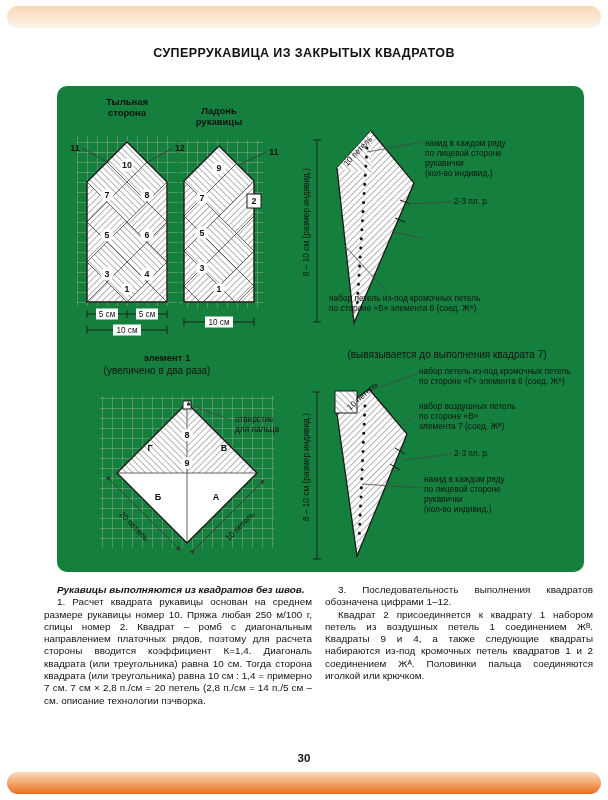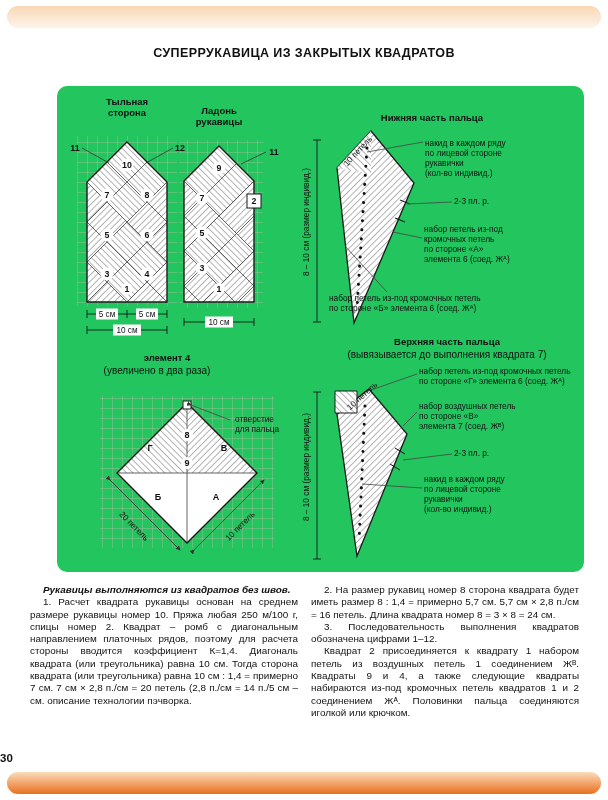--- a/index.html
+++ b/index.html
@@ -1,30 +1,30 @@
 <!DOCTYPE html>
 <html><head>
 <meta charset="utf-8">
 <style>
   html,body{margin:0;padding:0}
   body{width:608px;height:800px;background:#ffffff;font-family:"Liberation Sans",sans-serif;color:#111;position:relative;overflow:hidden}
   .abs{position:absolute}
   .band-top{position:absolute;left:7px;top:6px;right:7px;height:22px;border-radius:11px;background:linear-gradient(180deg,#f8d8b6,#fdf4ea)}
   .band-bottom{position:absolute;left:7px;top:772px;right:7px;height:22px;border-radius:11px;background:linear-gradient(180deg,#fbdcbb,#e96f1e)}
   .title{position:absolute;left:0;top:46px;width:608px;text-align:center;font-size:12.5px;font-weight:bold;letter-spacing:.4px;margin:0}
-  .panel{position:absolute;left:57px;top:86px;width:527px;height:486px;background:#22c55e;border-radius:10px}
+  .panel{position:absolute;left:57px;top:86px;width:527px;height:486px;background:#15803d;border-radius:10px}
   .hdr{position:absolute;font-size:9.5px;font-weight:600;text-align:center;line-height:1.2;white-space:pre-line}
   .sub{font-weight:normal;font-size:10px}
   .lbl{position:absolute;font-size:8.3px;line-height:1.22;white-space:pre-line}
   .rot{transform:rotate(-90deg);transform-origin:center;text-align:center}
-  .cols{position:absolute;left:30px;top:584px;width:549px;display:flex;gap:13px}
+  .cols{position:absolute;left:44px;top:584px;width:549px;display:flex;gap:13px}
   .col{width:268px;font-size:9.9px;line-height:12.3px;text-align:justify}
   .col p{margin:0;text-indent:13px}
   .lead{font-weight:bold;font-style:italic}
-  .pageno{position:absolute;left:0;top:752px;width:608px;text-align:left;font-weight:bold;font-size:11.5px}
+  .pageno{position:absolute;left:0;top:752px;width:608px;text-align:center;font-weight:bold;font-size:11.5px}
   svg text{font-family:"Liberation Sans",sans-serif;fill:#111}
 </style>
 </head>
 <body>
 
 <svg width="0" height="0" style="position:absolute" aria-hidden="true">
   <defs>
     <pattern id="grid" width="10" height="10" patternUnits="userSpaceOnUse">
       <path d="M 10 0 L 0 0 0 10" fill="none" stroke="#c7bcae" stroke-width="0.7"></path>
     </pattern>
@@ -156,21 +156,20 @@
         <text x="40" y="185">5 см</text>
       <rect x="69" y="176.5" width="22" height="11" fill="#fff"></rect>
         <text x="80" y="185">5 см</text>
       <rect x="46" y="192.5" width="28" height="11" fill="#fff"></rect>
         <text x="60" y="201">10 см</text>
       <rect x="138" y="184.5" width="28" height="11" fill="#fff"></rect>
         <text x="152" y="193">10 см</text>
     </g>
   </svg>
 
-  <div class="hdr" style="left:250px;top:26px;width:250px">Нижняя часть пальца</div>
 
   <svg class="abs" style="left:210px;top:40px" width="320" height="215">
     <g stroke="#1a1a1a" stroke-width="0.9">
       <line x1="50" y1="14" x2="50" y2="196"></line>
       <line x1="46" y1="14" x2="54" y2="14"></line>
         <line x1="46" y1="196" x2="54" y2="196"></line>
     </g>
     <g>
       <polygon points="104,5 147,57 87,197 70,42" fill="url(#h45)" stroke="#1a1a1a" stroke-width="1.3"></polygon>
       <polygon points="104,5 70,42 104,48" fill="url(#h135)"></polygon>
@@ -185,29 +184,24 @@
       <line x1="126" y1="106" x2="155" y2="112"></line>
       <line x1="78" y1="120" x2="120" y2="166"></line>
     </g>
   </svg>
 
   <div class="lbl" style="left:368px;top:52px;width:150px">накид в каждом ряду
 по лицевой стороне
 рукавички
 (кол-во индивид.)</div>
   <div class="lbl" style="left:397px;top:110px;width:70px">2-3 пл. р.</div>
-  <div class="lbl" style="left:367px;top:138px;width:160px">набор петель из-под
-кромочных петель
-по стороне «А»
-элемента 6 (соед. Жᴬ)</div>
   <div class="lbl" style="left:272px;top:207px;width:250px">набор петель из-под кромочных петель
 по стороне «Б» элемента 6 (соед. Жᴬ)</div>
   <div class="lbl rot" style="left:179px;top:131px;width:140px">8 – 10 см (размер индивид.)</div>
 
-  <div class="hdr" style="left:250px;top:250px;width:280px">Верхняя часть пальца</div>
   <div class="hdr sub" style="left:250px;top:263px;width:280px">(вывязывается до выполнения квадрата 7)</div>
 
   <svg class="abs" style="left:210px;top:278px" width="320" height="200">
     <g stroke="#1a1a1a" stroke-width="0.9">
       <line x1="50" y1="28" x2="50" y2="195"></line>
       <line x1="46" y1="28" x2="54" y2="28"></line>
         <line x1="46" y1="195" x2="54" y2="195"></line>
     </g>
     <g>
       <polygon points="102,25 140,70 90,192 70,50" fill="url(#h45)" stroke="#1a1a1a" stroke-width="1.3"></polygon>
@@ -230,21 +224,21 @@
   <div class="lbl" style="left:362px;top:315px;width:160px">набор воздушных петель
 по стороне «В»
 элемента 7 (соед. Жᴮ)</div>
   <div class="lbl" style="left:397px;top:362px;width:70px">2-3 пл. р.</div>
   <div class="lbl" style="left:367px;top:388px;width:150px">накид в каждом ряду
 по лицевой стороне
 рукавички
 (кол-во индивид.)</div>
   <div class="lbl rot" style="left:179px;top:376px;width:140px">8 – 10 см (размер индивид.)</div>
 
-  <div class="hdr" style="left:40px;top:266px;width:140px">элемент 4</div>
+  <div class="hdr" style="left:40px;top:266px;width:140px">элемент 1</div>
   <div class="hdr sub" style="left:20px;top:279px;width:160px">(увеличено в два раза)</div>
 
   <svg class="abs" style="left:35px;top:302px" width="215" height="175">
     <rect x="8" y="8" width="174" height="152" fill="url(#grid)"></rect>
     <g>
       <polygon points="95,15 25,85 95,85" fill="url(#h135)"></polygon>
       <polygon points="95,15 165,85 95,85" fill="url(#h45)"></polygon>
       <polygon points="25,85 95,155 165,85" fill="#ffffff"></polygon>
       <line x1="25" y1="85" x2="165" y2="85" stroke="#3d3d3d" stroke-width="0.8"></line>
       <line x1="95" y1="15" x2="95" y2="155" stroke="#3d3d3d" stroke-width="0.8"></line>
@@ -274,20 +268,19 @@
 для пальца</div>
 
 </div>
 
 <div class="cols">
   <div class="col">
     <p class="lead">Рукавицы выполняются из квадратов без швов.</p>
     <p>1. Расчет квадрата рукавицы основан на среднем размере рукавицы номер 10. Пряжа любая 250 м/100 г, спицы номер 2. Квадрат – ромб с диагональным направлением платочных рядов, поэтому для расчета стороны вводится коэффициент К=1,4. Диагональ квадрата (или треугольника) равна 10 см. Тогда сторона квадрата (или треугольника) равна 10 см : 1,4 = примерно 7 см. 7 см × 2,8 п./см = 20 петель (2,8 п./см = 14 п./5 см – см. описание технологии пэчворка.</p>
   </div>
   <div class="col">
-    <p>2. На размер рукавиц номер 8 сторона квадрата будет иметь размер 8 : 1,4 = примерно 5,7 см. 5,7 см × 2,8 п./см = 16 петель. Длина квадрата номер 8 = 3 × 8 = 24 см.</p>
     <p>3. Последовательность выполнения квадратов обозначена цифрами 1–12.</p>
     <p>Квадрат 2 присоединяется к квадрату 1 набором петель из воздушных петель 1 соединением Жᴮ. Квадраты 9 и 4, а также следующие квадраты набираются из-под кромочных петель квадратов 1 и 2 соединением Жᴬ. Половинки пальца соединяются иголкой или крючком.</p>
   </div>
 </div>
 
 <div class="pageno">30</div>
 <div class="band-bottom"></div>
 
 </body></html>

